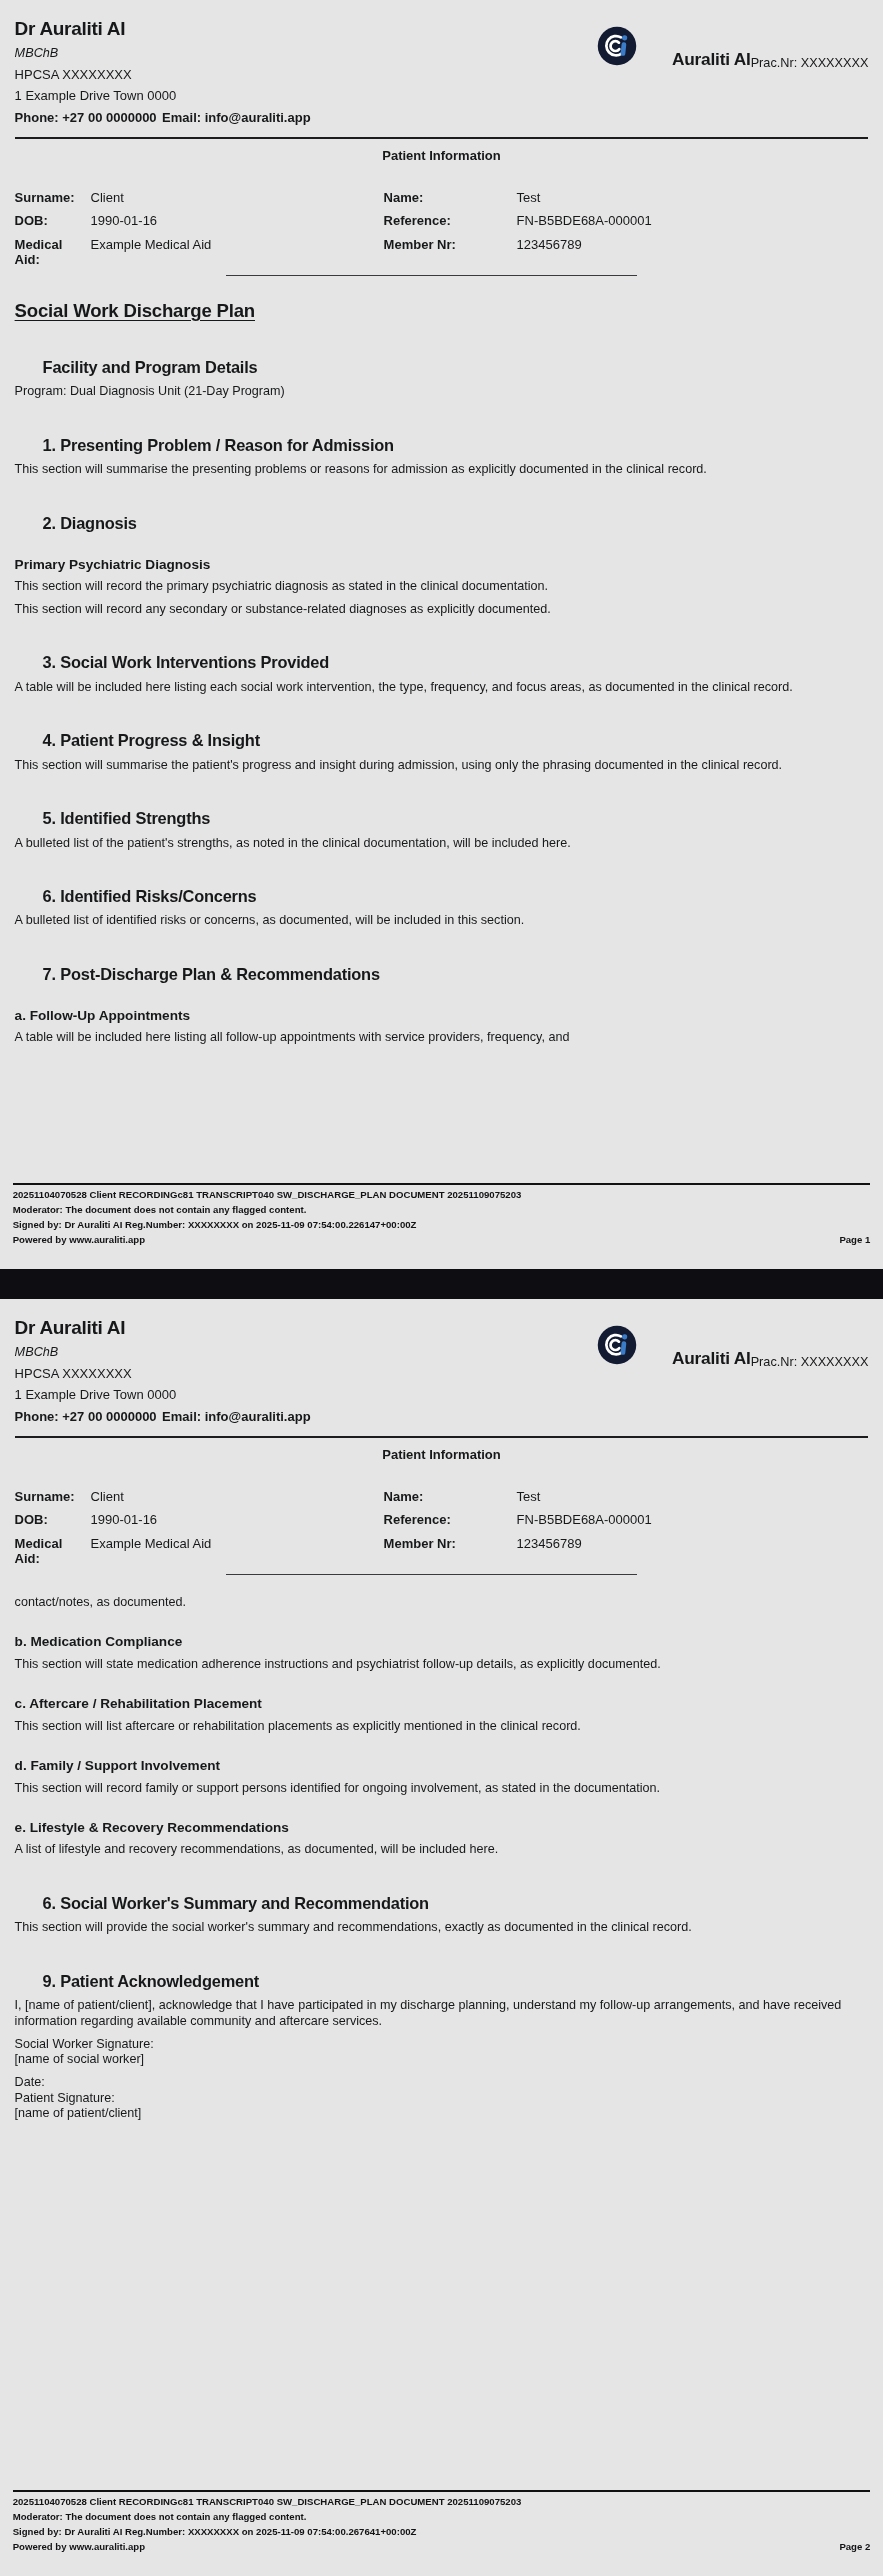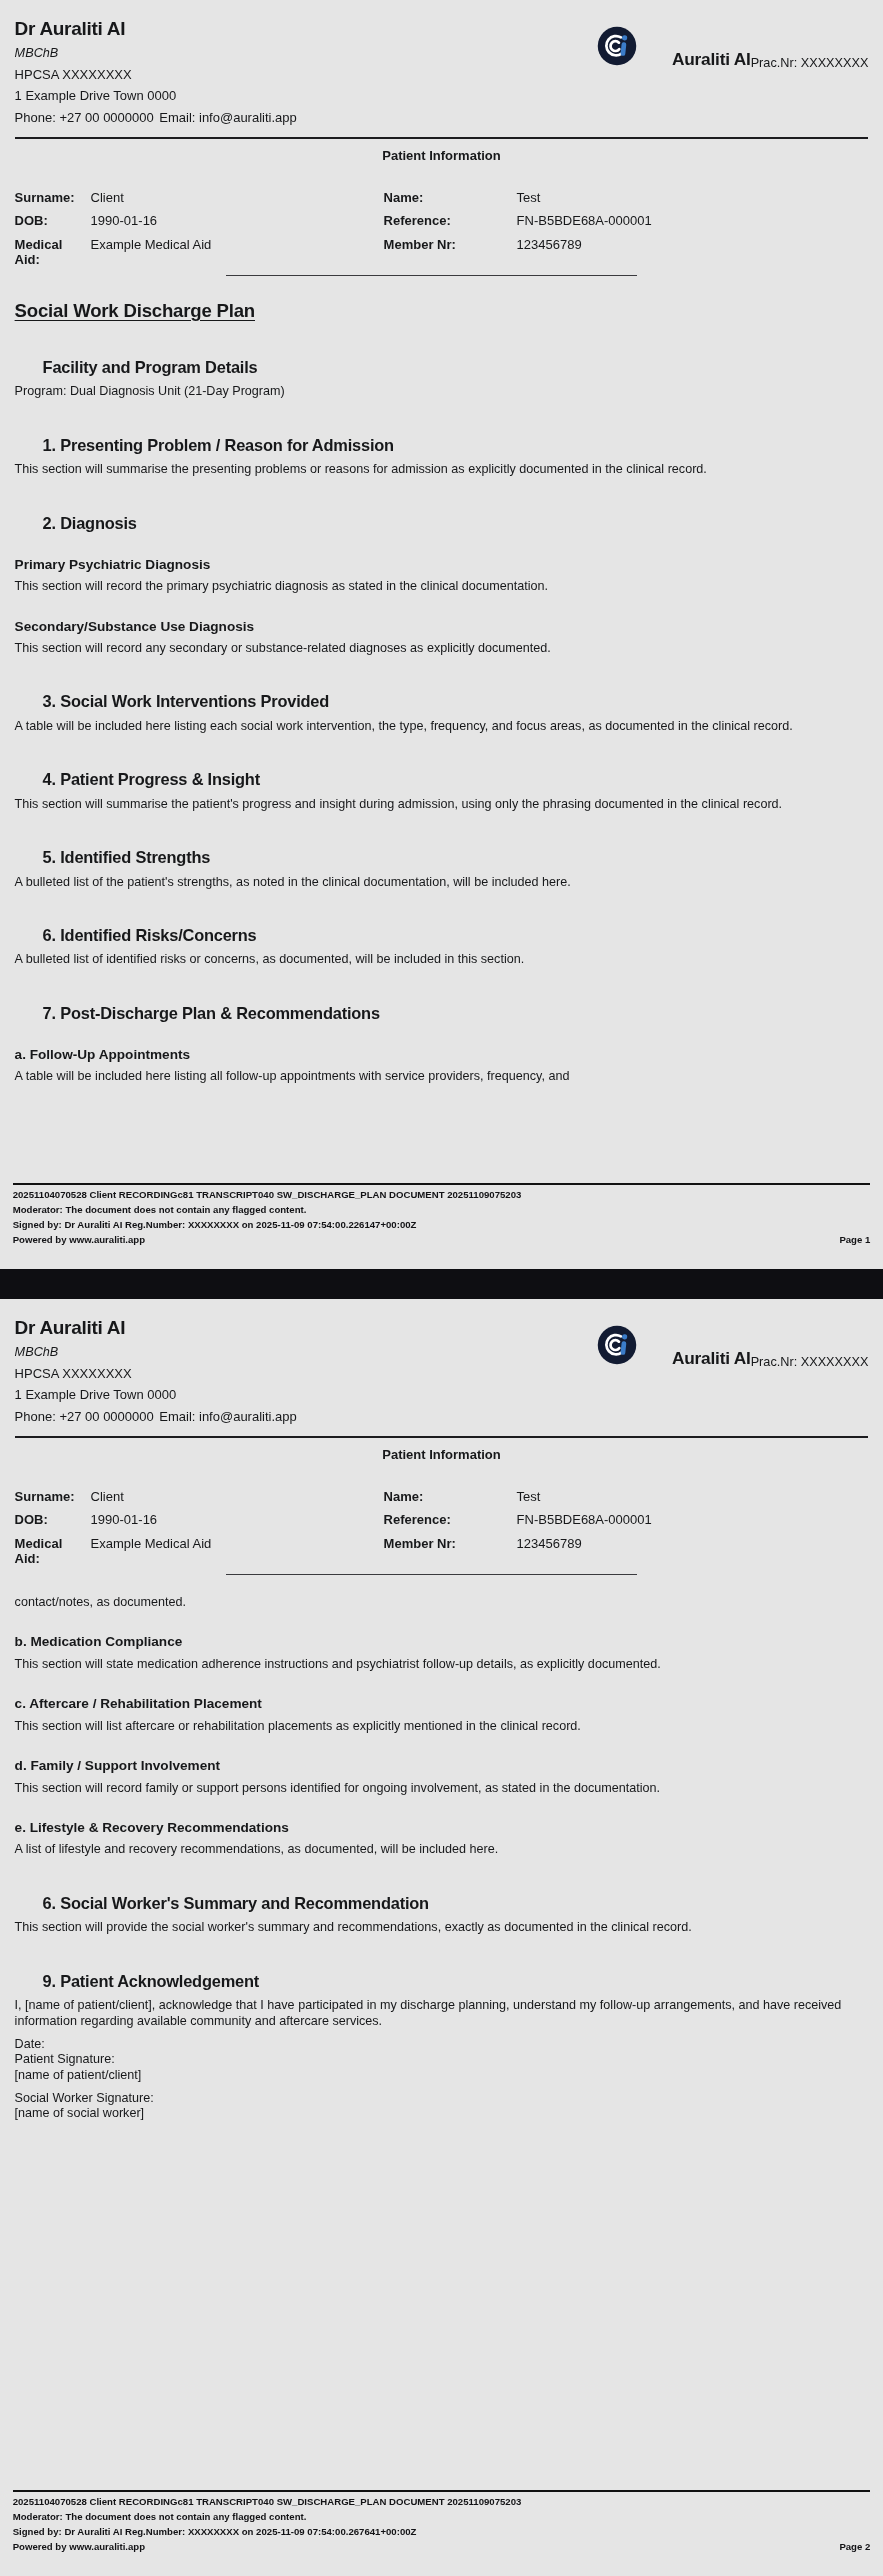--- a/index.html
+++ b/index.html
@@ -15,21 +15,21 @@
   .page-2{height:1277px;}
   .separator{height:30px;background:#0e0e12;}
 
   .page-inner{padding:18px 14.6px 0 14.6px;}
 
   
   .hdr{display:flex;justify-content:space-between;align-items:flex-start;}
   .practice-name{font-size:19px;font-weight:bold;letter-spacing:-0.3px;}
   .hdr-line{font-size:13px;margin-top:6.4px;}
   .qual{font-style:italic;font-size:12.7px;margin-top:6.4px;}
-  .contact-line{display:flex;gap:5.5px;}
+  .contact-line{display:flex;gap:5.5px;font-weight:bold;}
   .hdr-right{display:flex;flex-direction:row;align-items:flex-end;padding-top:7.3px;}
   .logo-wrap{margin-right:34px;}
   .brand-name{font-size:17.3px;font-weight:bold;margin-top:24px;letter-spacing:-0.2px;}
   .prac-nr{font-size:12.7px;margin-top:4.5px;}
   .hdr-rule{border-top:2.3px solid #1c1c1f;margin-top:12.7px;}
 
   
   .pi-title{text-align:center;font-weight:bold;font-size:13px;margin-top:9px;}
   .pi-table{margin-top:27px;font-size:13px;}
   .pi-row{display:flex;margin-bottom:8.2px;}
@@ -118,21 +118,20 @@
 
       <div class="page-body">
           <div class="blk-doc-title">Social Work Discharge Plan</div>
           <div class="blk-h2">Facility and Program Details</div>
           <div class="blk-p">Program: Dual Diagnosis Unit (21-Day Program)</div>
           <div class="blk-h2">1. Presenting Problem / Reason for Admission</div>
           <div class="blk-p">This section will summarise the presenting problems or reasons for admission as explicitly documented in the clinical record.</div>
           <div class="blk-h2">2. Diagnosis</div>
           <div class="blk-h3">Primary Psychiatric Diagnosis</div>
           <div class="blk-p">This section will record the primary psychiatric diagnosis as stated in the clinical documentation.</div>
-          <div class="blk-h3">Secondary/Substance Use Diagnosis</div>
           <div class="blk-p">This section will record any secondary or substance-related diagnoses as explicitly documented.</div>
           <div class="blk-h2">3. Social Work Interventions Provided</div>
           <div class="blk-p">A table will be included here listing each social work intervention, the type, frequency, and focus areas, as documented in the clinical record.</div>
           <div class="blk-h2">4. Patient Progress &amp; Insight</div>
           <div class="blk-p">This section will summarise the patient's progress and insight during admission, using only the phrasing documented in the clinical record.</div>
           <div class="blk-h2">5. Identified Strengths</div>
           <div class="blk-p">A bulleted list of the patient's strengths, as noted in the clinical documentation, will be included here.</div>
           <div class="blk-h2">6. Identified Risks/Concerns</div>
           <div class="blk-p">A bulleted list of identified risks or concerns, as documented, will be included in this section.</div>
           <div class="blk-h2">7. Post-Discharge Plan &amp; Recommendations</div>
@@ -220,25 +219,25 @@
           <div class="blk-h3">c. Aftercare / Rehabilitation Placement</div>
           <div class="blk-p">This section will list aftercare or rehabilitation placements as explicitly mentioned in the clinical record.</div>
           <div class="blk-h3">d. Family / Support Involvement</div>
           <div class="blk-p">This section will record family or support persons identified for ongoing involvement, as stated in the documentation.</div>
           <div class="blk-h3">e. Lifestyle &amp; Recovery Recommendations</div>
           <div class="blk-p">A list of lifestyle and recovery recommendations, as documented, will be included here.</div>
           <div class="blk-h2">6. Social Worker's Summary and Recommendation</div>
           <div class="blk-p">This section will provide the social worker's summary and recommendations, exactly as documented in the clinical record.</div>
           <div class="blk-h2">9. Patient Acknowledgement</div>
           <div class="blk-p">I, [name of patient/client], acknowledge that I have participated in my discharge planning, understand my follow-up arrangements, and have received information regarding available community and aftercare services.</div>
+          <div class="blk-p">Social Worker Signature:
+[name of social worker]</div>
           <div class="blk-p">Date:
 Patient Signature:
 [name of patient/client]</div>
-          <div class="blk-p">Social Worker Signature:
-[name of social worker]</div>
         </div>
     </div>
 
     <div class="page-footer">
       <div class="footer-rule"></div>
       <div class="f-line">20251104070528 Client RECORDINGc81 TRANSCRIPT040 SW_DISCHARGE_PLAN DOCUMENT 20251109075203</div>
       <div class="f-line">Moderator: The document does not contain any flagged content.</div>
       <div class="f-line">Signed by: Dr Auraliti AI Reg.Number: XXXXXXXX on 2025-11-09 07:54:00.267641+00:00Z</div>
       <div class="f-line f-last">
         <span>Powered by www.auraliti.app</span>

